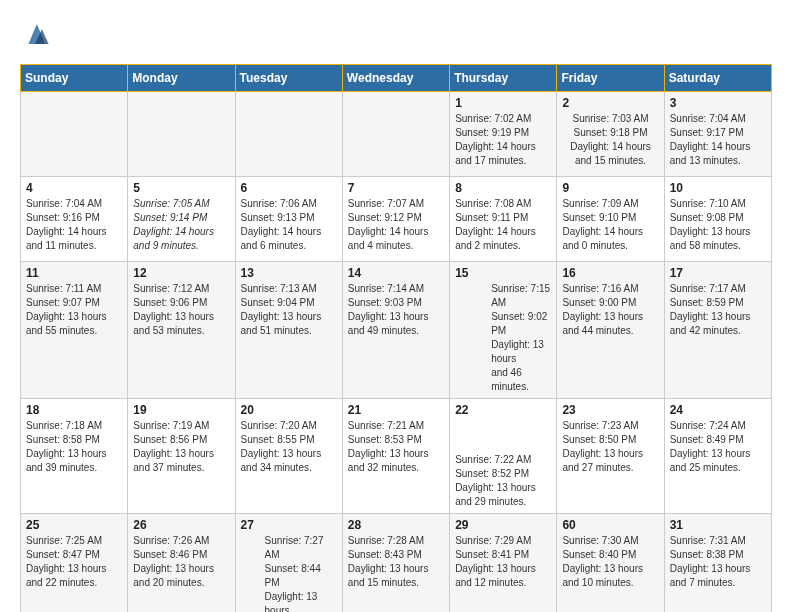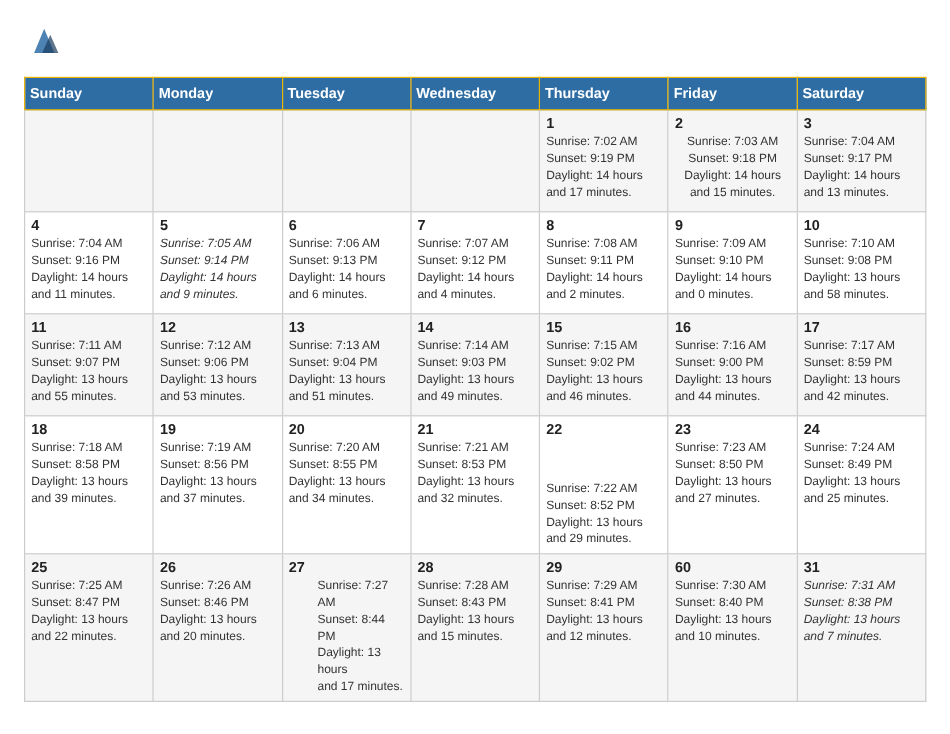--- a/index.html
+++ b/index.html
@@ -226,21 +226,21 @@
         </td>
         <td>
           <span class="day-number">14</span>
           <div class="day-info" style="white-space: pre-line;">Sunrise: 7:14 AM
 Sunset: 9:03 PM
 Daylight: 13 hours
 and 49 minutes.</div>
         </td>
         <td>
           <span class="day-number">15</span>
-          <div class="day-info" style="white-space: pre-line;">Sunrise: 7:15 AM
+          <div class="day-info" style="white-space: pre-line; margin-left: 36px;">Sunrise: 7:15 AM
 Sunset: 9:02 PM
 Daylight: 13 hours
 and 46 minutes.</div>
         </td>
         <td>
           <span class="day-number">16</span>
           <div class="day-info" style="white-space: pre-line;">Sunrise: 7:16 AM
 Sunset: 9:00 PM
 Daylight: 13 hours
 and 44 minutes.</div>
@@ -342,20 +342,20 @@
         </td>
         <td>
           <span class="day-number">60</span>
           <div class="day-info" style="white-space: pre-line;">Sunrise: 7:30 AM
 Sunset: 8:40 PM
 Daylight: 13 hours
 and 10 minutes.</div>
         </td>
         <td>
           <span class="day-number">31</span>
-          <div class="day-info" style="white-space: pre-line; font-style: italic;">Sunrise: 7:31 AM
+          <div class="day-info" style="white-space: pre-line;">Sunrise: 7:31 AM
 Sunset: 8:38 PM
 Daylight: 13 hours
 and 7 minutes.</div>
         </td>
       </tr>
     </tbody>
 </table>
 
 </body></html>

